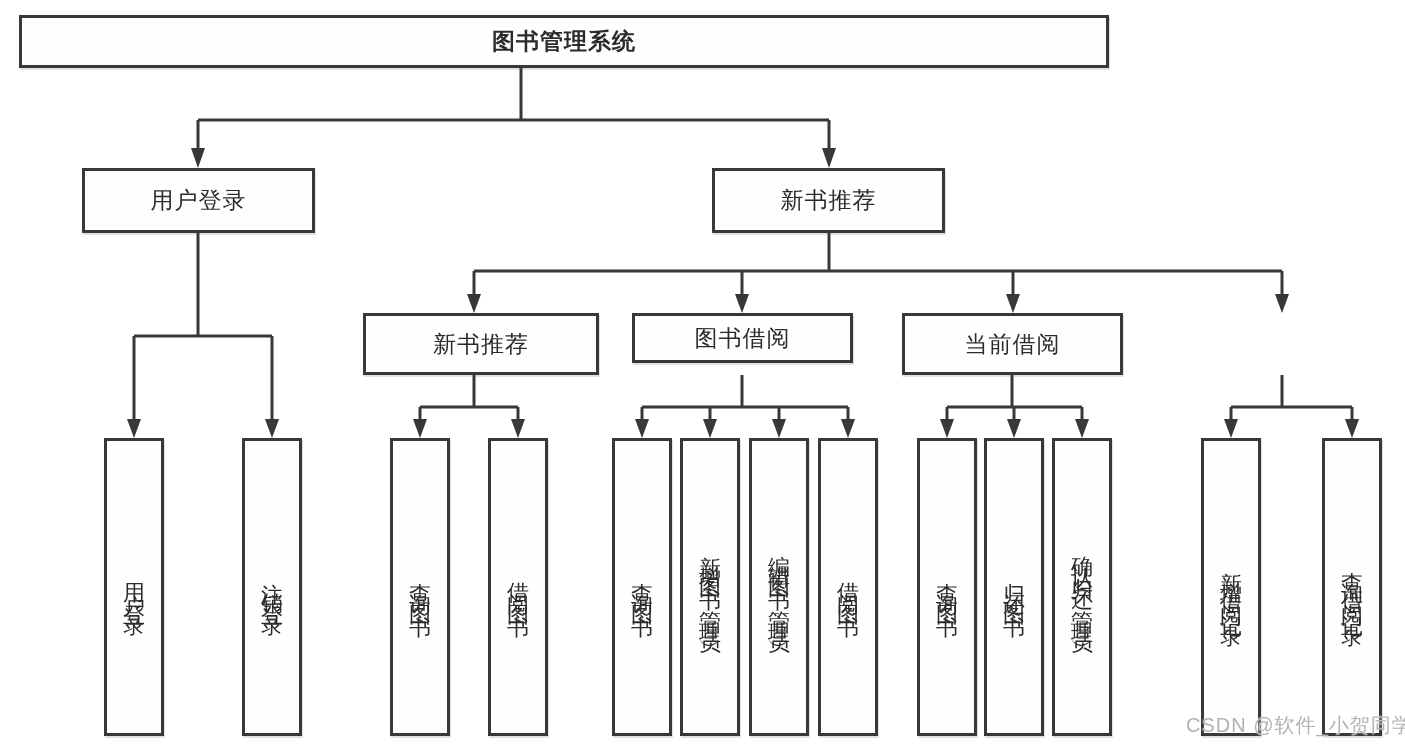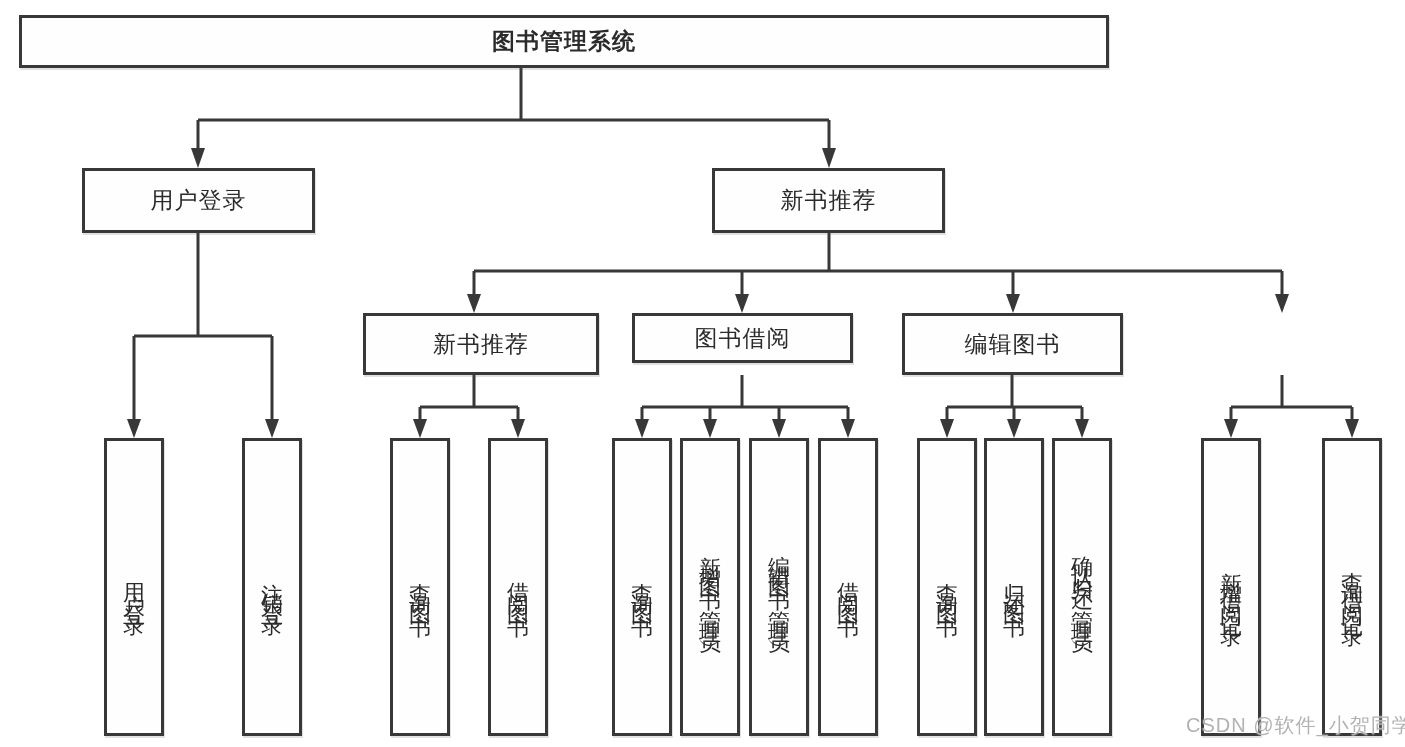--- a/index.html
+++ b/index.html
@@ -143,21 +143,21 @@
     <span>新书推荐</span>
   </div>
 
   <div class="node n-newbook">
     <span>新书推荐</span>
   </div>
   <div class="node n-borrow">
     <span>图书借阅</span>
   </div>
   <div class="node n-current">
-    <span>编辑图书</span>
+    <span>当前借阅</span>
   </div>
 
   <div class="leaf l-user-login">
     <span class="vtext">用户登录</span>
   </div>
   <div class="leaf l-user-logout">
     <span class="vtext">注销登录</span>
   </div>
 
   <div class="leaf l-nb-query">

